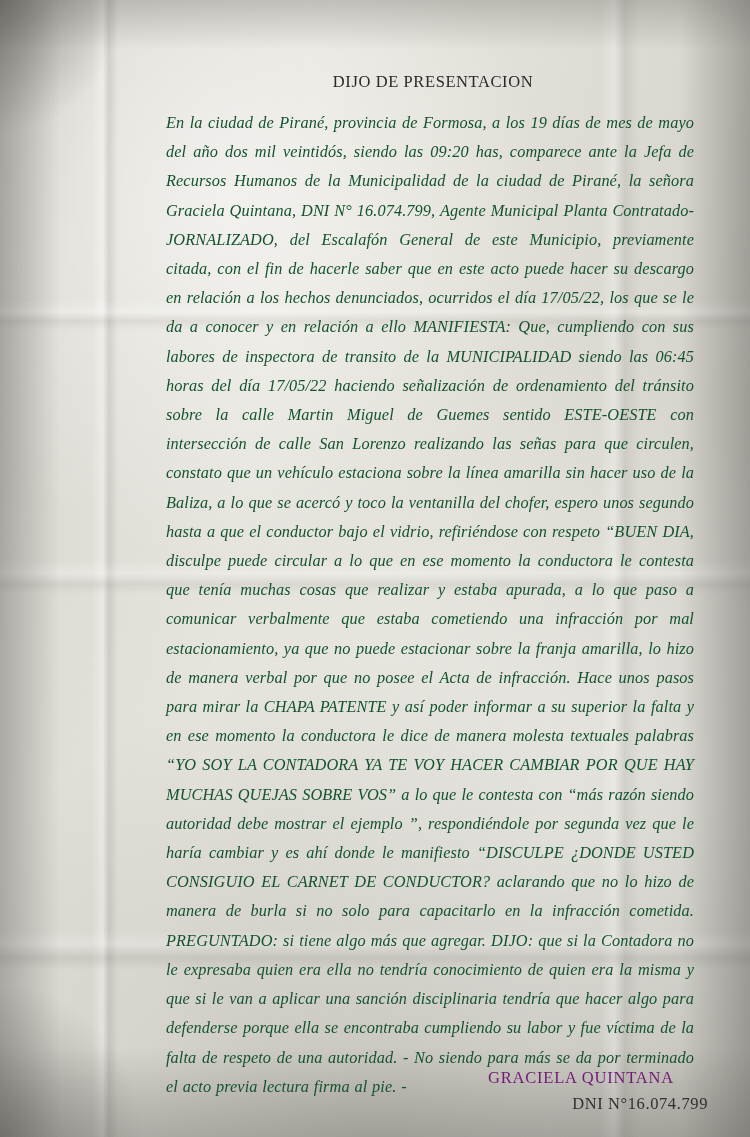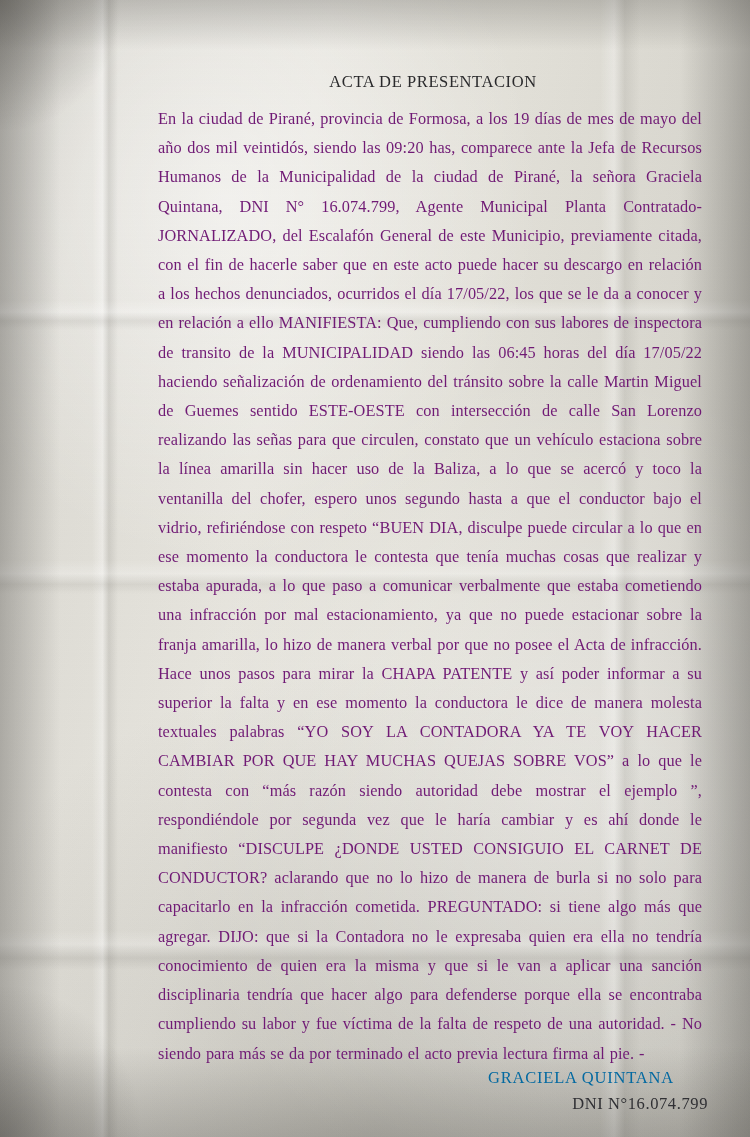--- a/index.html
+++ b/index.html
@@ -83,37 +83,38 @@
     text-align: center;
     font-size: 16.5px;
     letter-spacing: 0.6px;
     color: #2a2a2c;
     margin: 0 0 12px 6px;
     font-weight: 400;
   }
   .body-text {
     font-size: 16.3px;
     line-height: 29.2px;
-    color: #701a75;
+    color: #14532d;
     text-align: justify;
     text-justify: inter-word;
-    margin: 8px;
+    margin: 16px;
     letter-spacing: 0.1px;
     word-spacing: 0.6px;
+    font-style: italic;
   }
   .signature {
     position: absolute;
     right: 42px;
     bottom: 20px;
     text-align: left;
     width: 220px;
   }
   .sig-name {
     font-size: 16.5px;
-    color: #0369a1;
+    color: #701a75;
     letter-spacing: 0.8px;
     line-height: 26px;
     margin: 0;
   }
   .sig-dni {
     font-size: 16.5px;
     color: #303034;
     letter-spacing: 0.6px;
     line-height: 26px;
     margin: 0;
@@ -151,21 +152,21 @@
 
   <div class="grain"></div>
   <div class="edge-shadow-left"></div>
   <div class="edge-shadow-right"></div>
   <div class="edge-shadow-top"></div>
   <div class="edge-shadow-bottom"></div>
   <div class="corner-dark-tl"></div>
   <div class="corner-dark-bl"></div>
 
   <div class="content">
-    <h1 class="doc-title">ACTA DE PRESENTACION</h1>
+    <h1 class="doc-title">DIJO DE PRESENTACION</h1>
     <p class="body-text">En la ciudad de Pirané, provincia de Formosa, a los 19 días de mes de mayo del año dos mil veintidós, siendo las 09:20 has, comparece ante la Jefa de Recursos Humanos de la Municipalidad de la ciudad de Pirané, la señora Graciela Quintana, DNI N° 16.074.799, Agente Municipal Planta Contratado-JORNALIZADO, del Escalafón General de este Municipio, previamente citada, con el fin de hacerle saber que en este acto puede hacer su descargo en relación a los hechos denunciados, ocurridos el día 17/05/22, los que se le da a conocer y en relación a ello MANIFIESTA: Que, cumpliendo con sus labores de inspectora de transito de la MUNICIPALIDAD siendo las 06:45 horas del día 17/05/22 haciendo señalización de ordenamiento del tránsito sobre la calle Martin Miguel de Guemes sentido ESTE-OESTE con intersección de calle San Lorenzo realizando las señas para que circulen, constato que un vehículo estaciona sobre la línea amarilla sin hacer uso de la Baliza, a lo que se acercó y toco la ventanilla del chofer, espero unos segundo hasta a que el conductor bajo el vidrio, refiriéndose con respeto “BUEN DIA, disculpe puede circular a lo que en ese momento la conductora le contesta que tenía muchas cosas que realizar y estaba apurada, a lo que paso a comunicar verbalmente que estaba cometiendo una infracción por mal estacionamiento, ya que no puede estacionar sobre la franja amarilla, lo hizo de manera verbal por que no posee el Acta de infracción. Hace unos pasos para mirar la CHAPA PATENTE y así poder informar a su superior la falta y en ese momento la conductora le dice de manera molesta textuales palabras “YO SOY LA CONTADORA YA TE VOY HACER CAMBIAR POR QUE HAY MUCHAS QUEJAS SOBRE VOS” a lo que le contesta con “más razón siendo autoridad debe mostrar el ejemplo ”, respondiéndole por segunda vez que le haría cambiar y es ahí donde le manifiesto “DISCULPE ¿DONDE USTED CONSIGUIO EL CARNET DE CONDUCTOR? aclarando que no lo hizo de manera de burla si no solo para capacitarlo en la infracción cometida. PREGUNTADO: si tiene algo más que agregar. DIJO: que si la Contadora no le expresaba quien era ella no tendría conocimiento de quien era la misma y que si le van a aplicar una sanción disciplinaria tendría que hacer algo para defenderse porque ella se encontraba cumpliendo su labor y fue víctima de la falta de respeto de una autoridad. - No siendo para más se da por terminado el acto previa lectura firma al pie. -</p>
   </div>
 
   <div class="signature">
     <p class="sig-name">GRACIELA QUINTANA</p>
     <p class="sig-dni">DNI N°16.074.799</p>
   </div>
 </div>
 
 </body></html>

